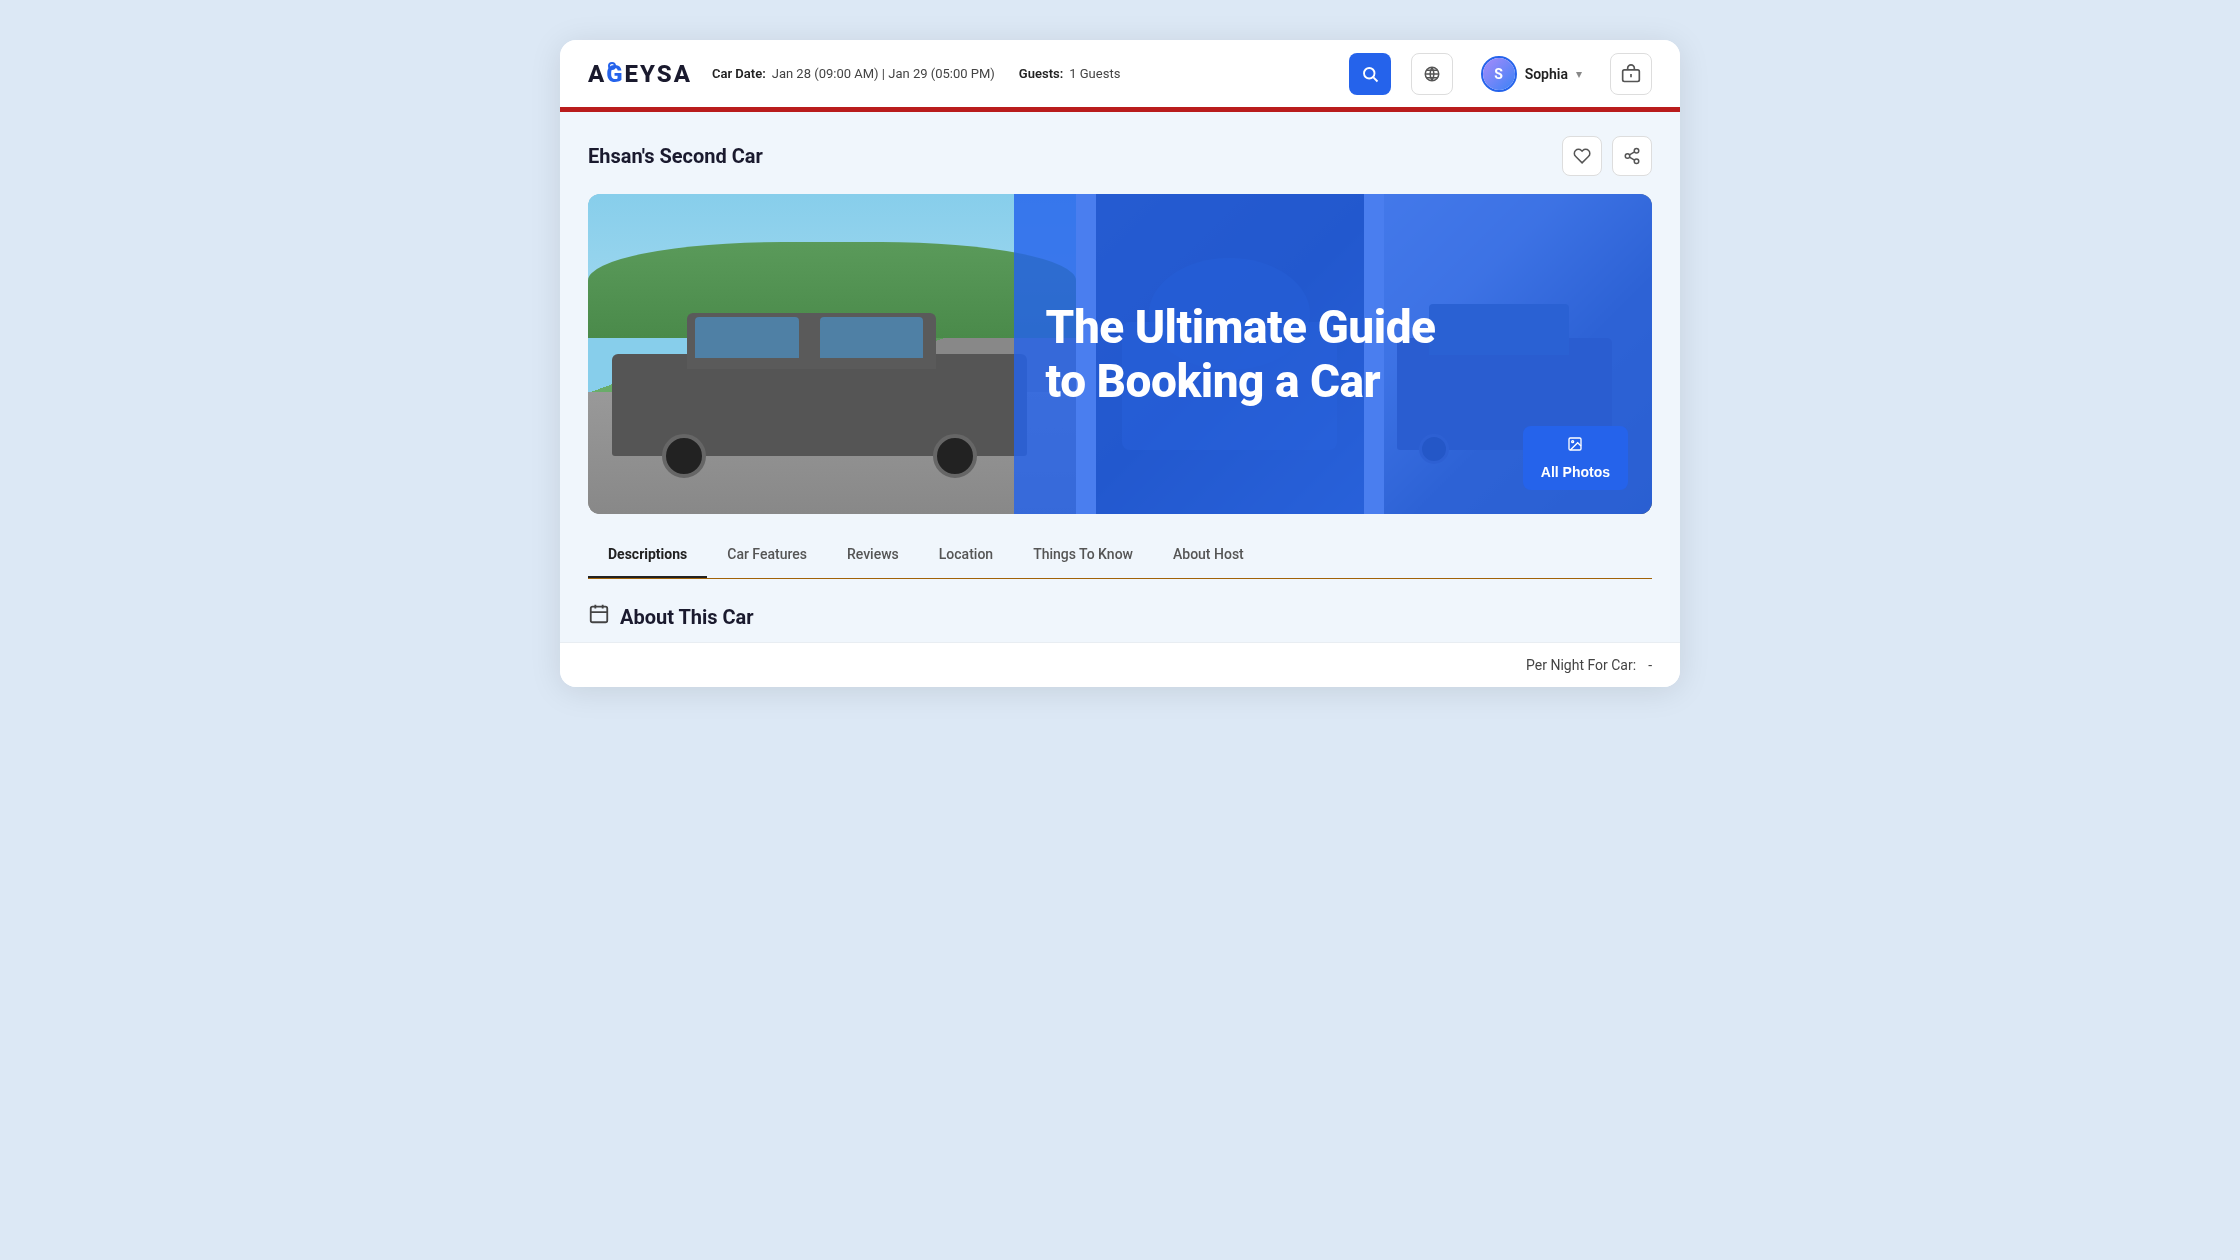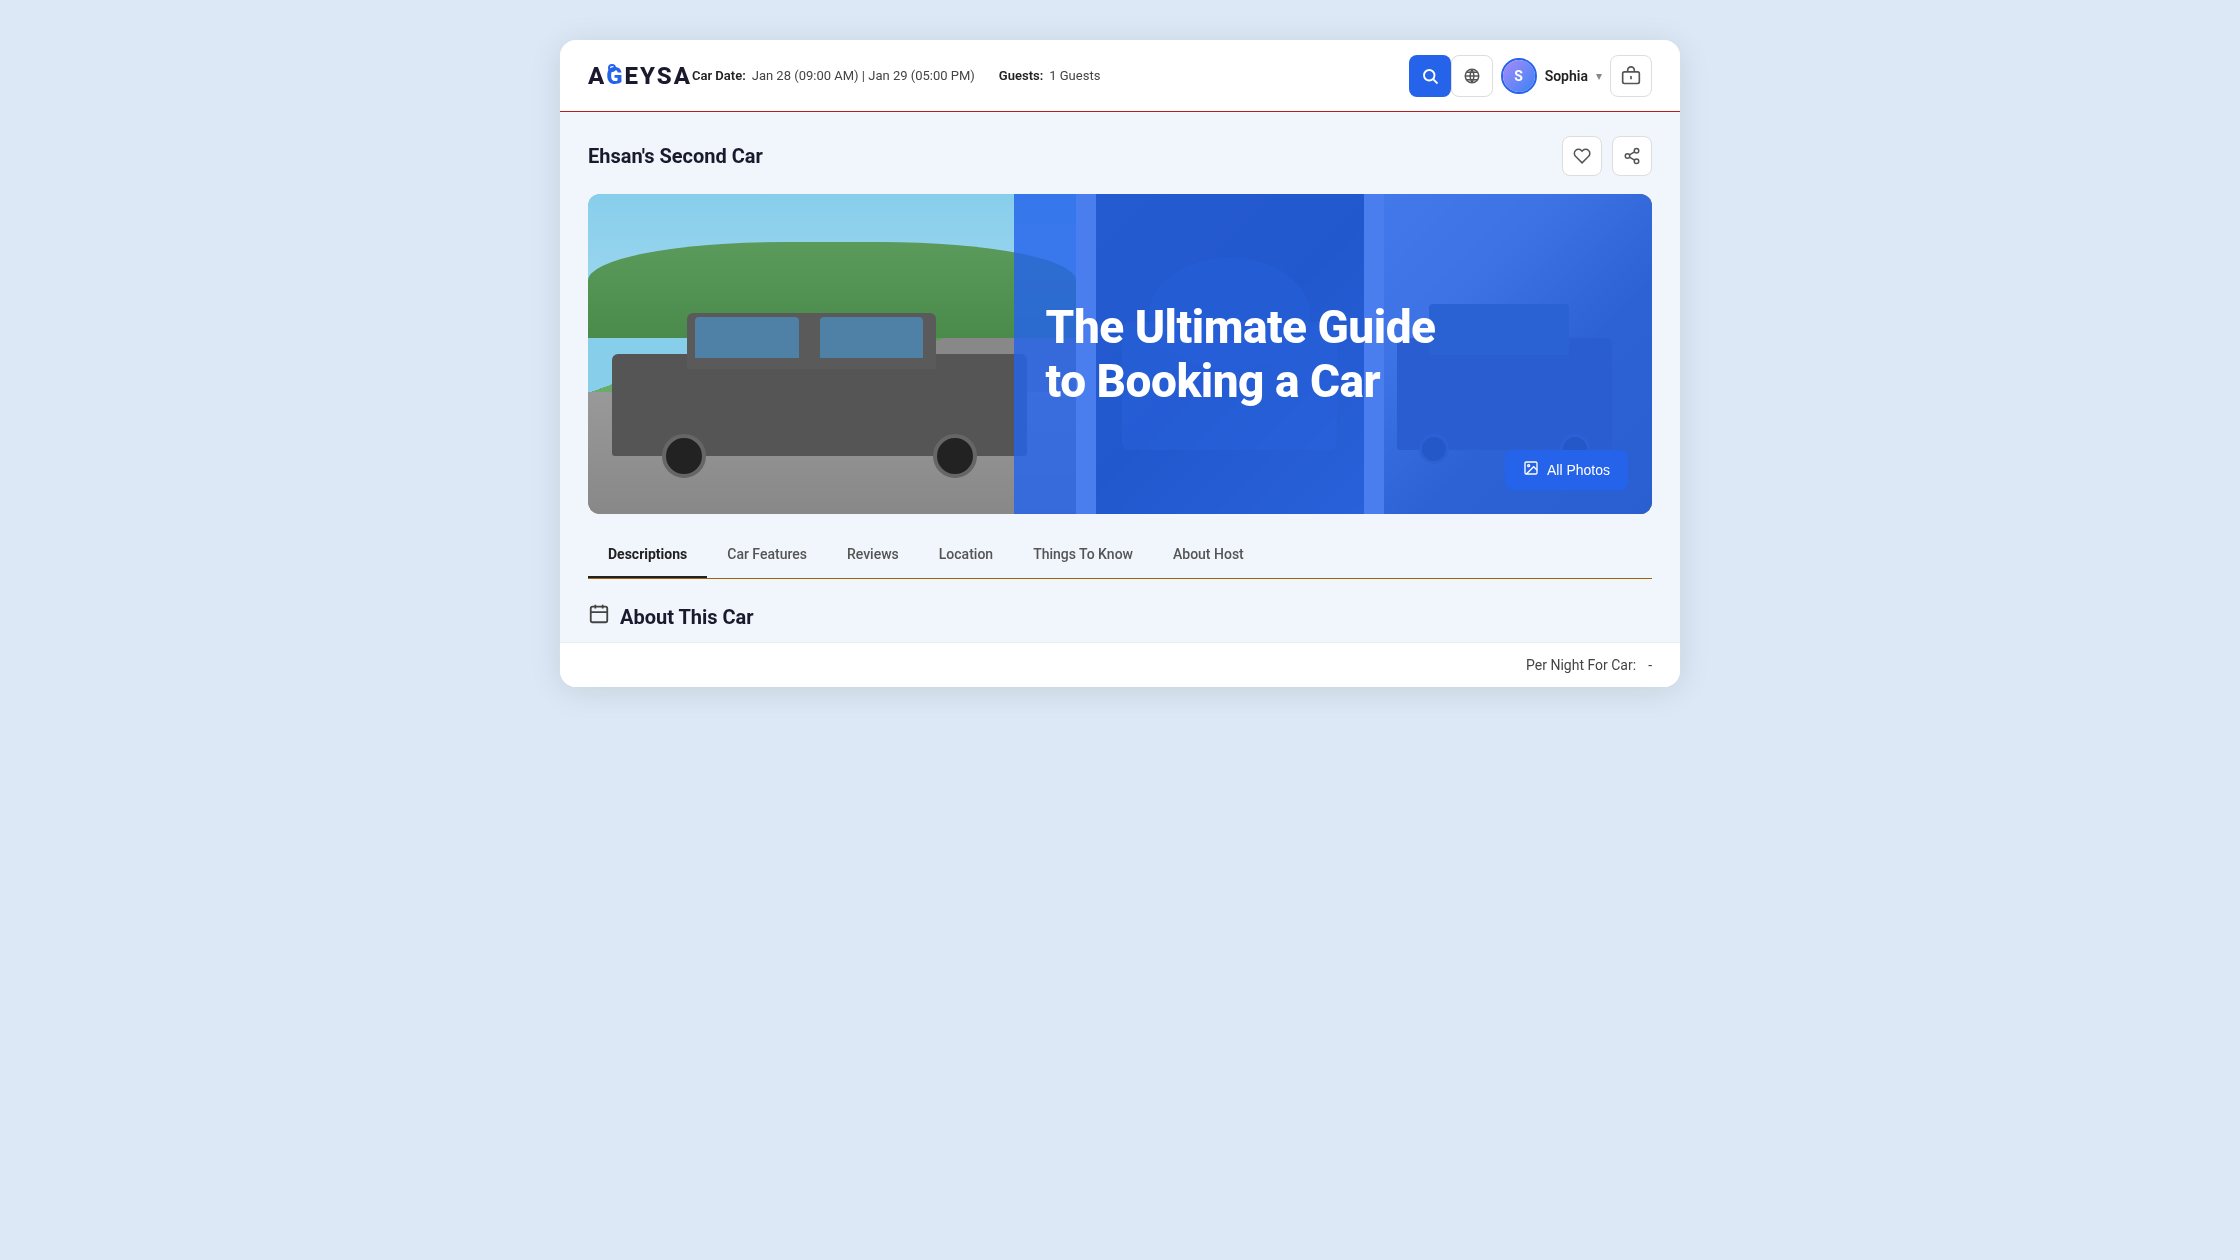--- a/index.html
+++ b/index.html
@@ -16,25 +16,26 @@
       background: #f0f6fc;
       border-radius: 16px;
       width: 1120px;
       overflow: hidden;
       box-shadow: 0 4px 32px rgba(0,0,0,0.10);
     }
 
     
     .header {
       background: #fff;
-      border-bottom: 1px solid #b91c1c;
+      border-bottom: 5px solid #b91c1c;
       display: flex;
       align-items: center;
       padding: 0 28px;
       height: 72px;
+      gap: 20px;
     }
     .logo {
       font-size: 24px;
       font-weight: 800;
       letter-spacing: 2px;
       color: #1a1a2e;
       flex-shrink: 0;
       display: flex;
       align-items: center;
       gap: 0;
@@ -227,26 +228,27 @@
     .all-photos-btn {
       position: absolute;
       bottom: 24px;
       right: 24px;
       background: #2563eb;
       color: #fff;
       border: none;
       border-radius: 8px;
       padding: 10px 18px;
       font-size: 14px;
-      font-weight: 400;
+      font-weight: 700;
       cursor: pointer;
       display: flex;
       align-items: center;
       gap: 8px;
       pointer-events: all;
+      flex-direction: column;
     }
     .all-photos-icon { font-size: 16px; }
 
     
     .tabs {
       display: flex;
       gap: 0;
       border-bottom: 1px solid #a16207;
       margin-top: 18px;
       background: #f0f6fc;

